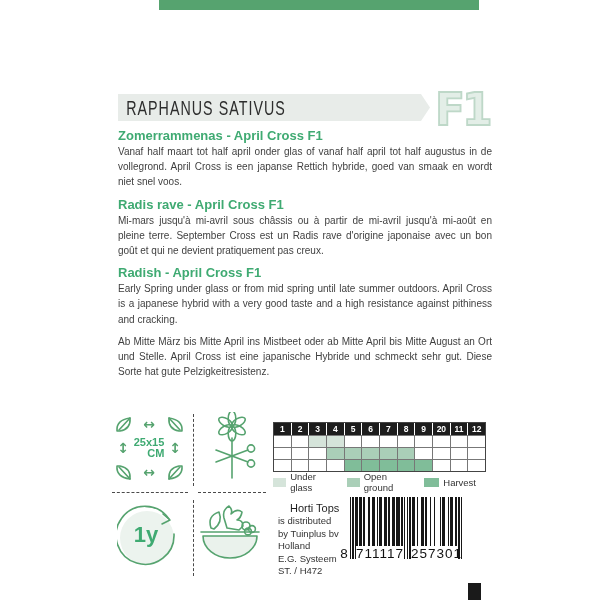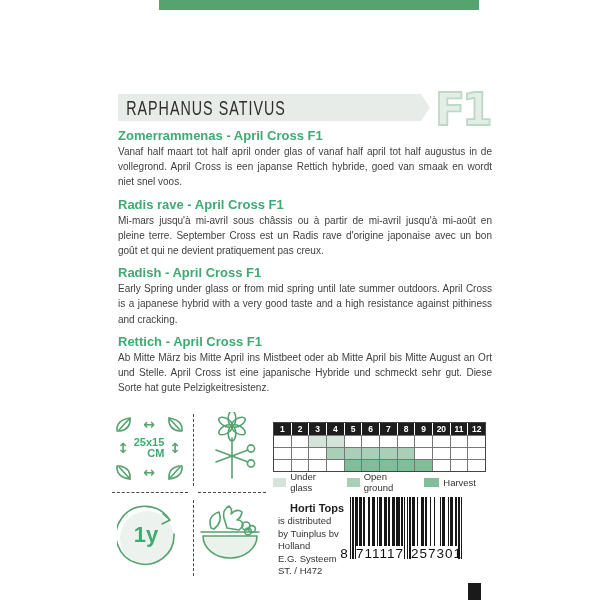--- a/index.html
+++ b/index.html
@@ -43,21 +43,21 @@
   .crow{display:flex;border-top:1px solid #777;}
   .ccell{flex:1;height:11px;border-right:1px solid #777;background:#fff;}
   .ccell:last-child{border-right:none;}
   .legend{position:absolute;left:273px;top:471px;width:215px;display:flex;align-items:center;}
   .lg-item{display:flex;align-items:center;margin-right:12px;}
   .lg-item .sw{width:15px;height:9px;margin-right:4px;display:inline-block;}
   .lg-item .lb{font-size:9.5px;color:#333;}
 
   
   .distributor{position:absolute;left:278px;top:502px;width:72px;font-size:9.5px;line-height:12.5px;color:#333;}
-  .distributor .dname{font-weight:bold;font-size:11px;line-height:13px;color:#1f1f1f;padding-left:12px;}
+  .distributor .dname{font-weight:normal;font-size:11px;line-height:13px;color:#1f1f1f;padding-left:12px;}
 
   
   .barcode{position:absolute;left:350px;top:497px;width:112px;height:66px;}
   .barcode svg{position:absolute;left:0;top:0;width:112px;height:62px;shape-rendering:crispEdges;}
   .bc-digit{position:absolute;bottom:2px;font-size:13.5px;color:#111;background:#fff;text-align:center;
             font-family:"Liberation Sans",sans-serif;}
   .bc-first{left:-11px;width:10px;background:transparent;}
   .bc-g1{left:6px;width:47px;letter-spacing:1px;}
   .bc-g2{left:61px;width:47px;letter-spacing:1px;}
 
@@ -89,21 +89,20 @@
     </div>
     <div class="section">
       <h2>Radis rave - April Cross F1</h2>
       <p>Mi-mars jusqu'à mi-avril sous châssis ou à partir de mi-avril jusqu'à mi-août en pleine terre. September Cross est un Radis rave d'origine japonaise avec un bon goût et qui ne devient pratiquement pas creux.</p>
     </div>
     <div class="section">
       <h2>Radish - April Cross F1</h2>
       <p>Early Spring under glass or from mid spring until late summer outdoors. April Cross is a japanese hybrid with a very good taste and a high resistance against pithiness and cracking.</p>
     </div>
     <div class="section">
-      <h2>Rettich - April Cross F1</h2>
       <p>Ab Mitte März bis Mitte April ins Mistbeet oder ab Mitte April bis Mitte August an Ort und Stelle. April Cross ist eine japanische Hybride und schmeckt sehr gut. Diese Sorte hat gute Pelzigkeitresistenz.</p>
     </div>
   </div>
 
   <div class="spacing-box">
     <svg width="19" height="19" viewBox="0 0 19 19">
         <path class="st" d="M3 16 Q2 5 16 3 Q17 14 6 16 Z"></path>
         <path class="st" d="M16 3 L5 15"></path>
       </svg>
     <span class="arrow">↔</span>

